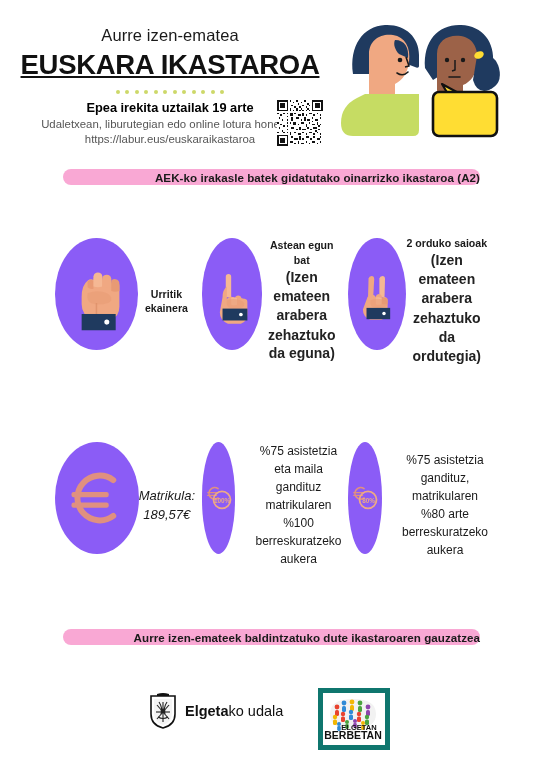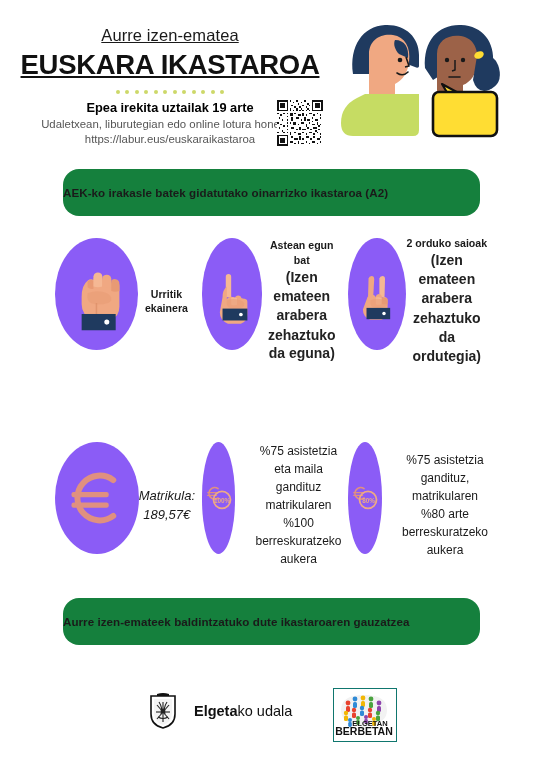--- a/index.html
+++ b/index.html
@@ -33,21 +33,20 @@
     left: 10px;
     top: 26px;
     width: 320px;
     text-align: center;
   }
   .kicker {
     font-size: 16.5px;
     letter-spacing: .1px;
     color: #1a1a1a;
     margin-bottom: 4px;
-    text-decoration: underline;
   }
   .bigtitle {
     font-size: 27.5px;
     font-weight: bold;
     letter-spacing: -.3px;
     color: #111111;
     white-space: nowrap;
     text-decoration: underline;
   }
   .dots {
@@ -88,35 +87,35 @@
     position: absolute;
     right: 4px; top: 10px;
     width: 210px; height: 140px;
   }
 
   
   .banner {
     position: absolute;
     left: 63px;
     width: 417px;
-    height: 47px;
-    background: #15803d;
+    height: 16px;
+    background: #f9a8d4;
     border-radius: 16px;
     display: flex;
     align-items: center;
-    justify-content: flex-start;
+    justify-content: flex-end;
   }
   .banner-label {
     font-size: 11.6px;
     font-weight: bold;
     color: #1a1a1a;
     letter-spacing: .05px;
   }
   #banner-top { top: 169px; }
-  #banner-bottom { top: 598px; }
+  #banner-bottom { top: 629px; }
 
   
   .row {
     position: absolute;
     left: 55px;
     width: 433px;
     display: flex;
     justify-content: space-between;
   }
   #row-schedule { top: 222px; }
@@ -164,33 +163,33 @@
 
   
   .footer {
     position: absolute;
     left: 0; top: 686px;
     width: 543px; height: 70px;
   }
   .udala-logo {
     position: absolute;
     left: 148px; top: 6px;
-    display: flex; align-items: center; gap: 16px;
+    display: flex; align-items: center; gap: 7px;
   }
   .udala-name {
     font-size: 14.5px;
     color: #111111;
     white-space: nowrap;
   }
   .udala-name b { font-weight: bold; }
   .berbetan {
     position: absolute;
-    left: 333px; top: 2px;
+    left: 318px; top: 2px;
     width: 62px; height: 52px;
-    border: 1px solid #0f766e;
+    border: 5px solid #0f766e;
     background: #ffffff;
     overflow: hidden;
   }
 </style>
 </head>
 <body>
 
 <div class="poster">
 
   <div class="header">

